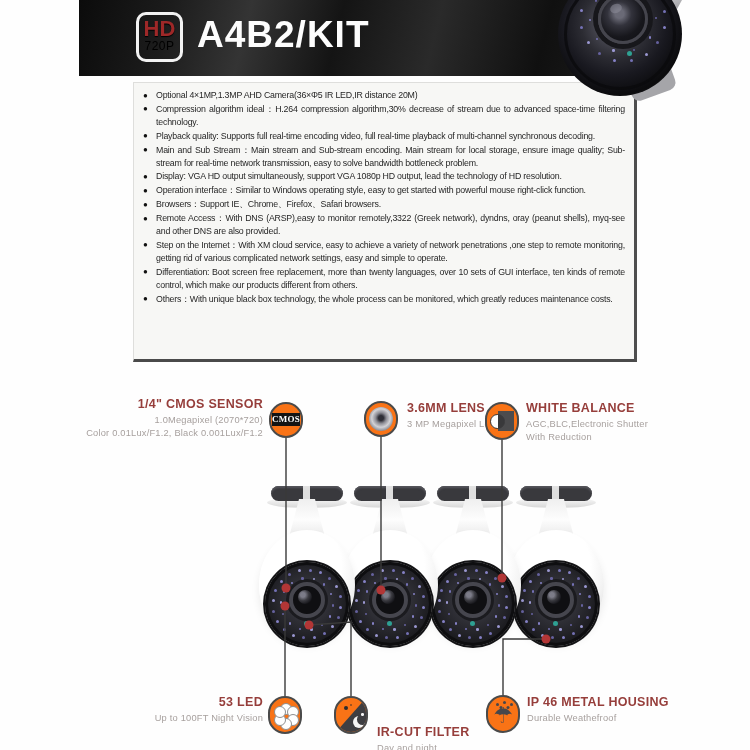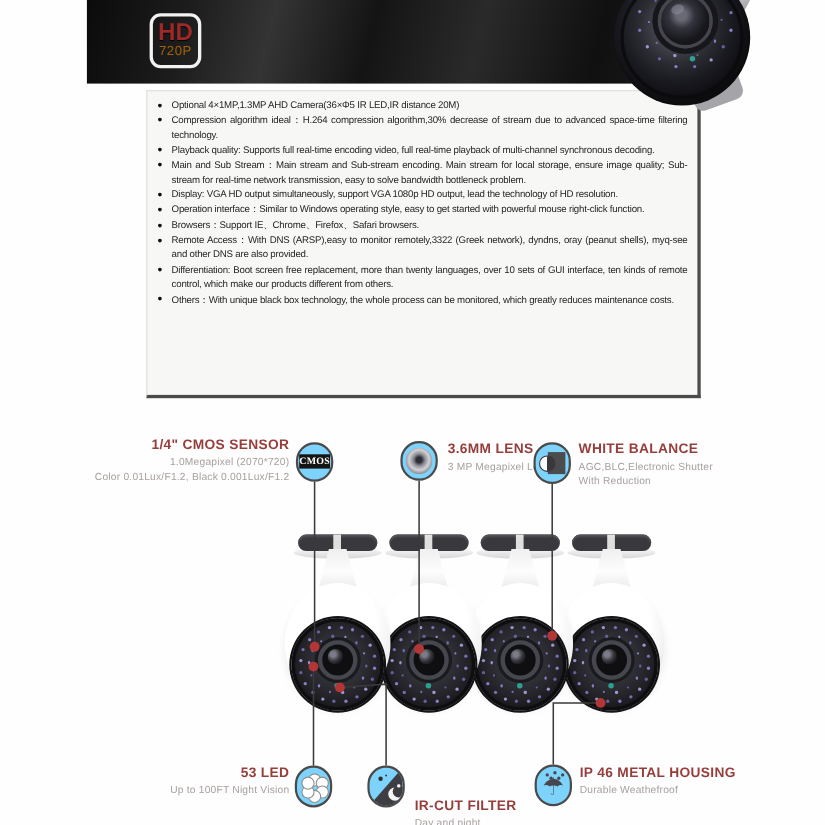--- a/index.html
+++ b/index.html
@@ -5,21 +5,21 @@
   html,body{margin:0;padding:0;background:#ffffff;}
   .page{position:relative;width:750px;height:750px;background:#fefefe;overflow:hidden;
         font-family:"Liberation Sans", sans-serif;}
 
   
   .band{position:absolute;left:79px;top:0;width:560px;height:76px;z-index:1;
         background:linear-gradient(104deg,#0b0b0b 0%,#1c1c1c 16%,#343434 30%,#141414 46%,#2a2a2a 63%,#101010 82%,#1e1e1e 100%);}
   .hd-badge{position:absolute;left:136px;top:12px;width:47px;height:50px;box-sizing:border-box;
         border:3px solid #f2f2f2;border-radius:10px;text-align:center;z-index:3;}
   .hd-badge .hd{font-size:22px;font-weight:bold;color:#9e2828;line-height:23px;margin-top:2px;text-shadow:0 1px 1px #000;}
-  .hd-badge .p720{font-size:12px;color:#a16207;line-height:13px;letter-spacing:.5px;}
+  .hd-badge .p720{font-size:12px;color:#000000;line-height:13px;letter-spacing:.5px;}
   .kit-title{position:absolute;left:197px;top:14px;font-size:37px;font-weight:bold;color:#fdfdfd;
         letter-spacing:1px;z-index:3;}
 
   
   .photo-wedge{position:absolute;left:634px;top:0;width:48px;height:26px;z-index:4;
         background:linear-gradient(155deg,#d6d6d9 10%,#85858a 90%);
         clip-path:polygon(12% 0,100% 0,70% 100%,0 55%);}
   .photo-sliver{position:absolute;left:628px;top:66px;width:46px;height:30px;background:#a5a5a9;
         transform:rotate(-20deg);border-radius:8px;z-index:4;}
   .photo-disc{position:absolute;left:558px;top:-28px;width:124px;height:124px;border-radius:50%;z-index:6;
@@ -49,21 +49,21 @@
   .co-right{text-align:right;}
   .co-cmos{right:487px;top:398px;width:250px;}
   .co-lens{left:407px;top:402px;width:150px;}
   .co-wb{left:526px;top:402px;width:170px;}
   .co-led{right:487px;top:696px;width:200px;}
   .co-ircut{left:377px;top:698px;width:140px;margin-top:28px;}
   .co-ip66{left:527px;top:696px;width:190px;}
 
   
   .ico{position:absolute;width:34px;height:36px;box-sizing:border-box;border:2px solid #4a4a4a;
-       border-radius:17px;background:#7dd3fc;z-index:25;}
+       border-radius:17px;background:#f97316;z-index:25;}
   .ico-cmos{left:269px;top:402px;}
   .cmos-band{position:absolute;left:1px;top:9px;width:28px;height:13px;background:#141414;color:#fff;
        font-family:"Liberation Serif", serif;font-weight:bold;font-size:9px;line-height:13px;text-align:center;
        letter-spacing:.2px;}
   .ico-lens{left:364px;top:401px;}
   .lens-inner{position:absolute;left:3px;top:4px;width:24px;height:24px;border-radius:50%;
        background:radial-gradient(circle at 50% 46%,#2e2e36 0 14%,#8a8a92 30%,#d2d2d6 52%,#8f8f96 72%,#e6e6e9 100%);}
   .ico-wb{left:485px;top:402px;height:38px;}
   .wb-square{position:absolute;left:11px;top:7px;width:16px;height:20px;background:#4c4c4e;}
   .wb-circle{position:absolute;left:3px;top:10px;width:13px;height:13px;border-radius:50%;
@@ -112,20 +112,21 @@
 </head>
 <body>
 
 <div class="page">
 
   <div class="band"></div>
   <div class="hd-badge">
     <div class="hd">HD</div>
     <div class="p720">720P</div>
   </div>
+  <div class="kit-title">A4B2/KIT</div>
 
   <div class="photo-wedge"></div>
   <div class="photo-sliver"></div>
   <div class="photo-disc">
     <div class="photo-lens"></div>
     <div class="photo-teal"></div>
   <div class="led" style="left: 104.7px; top: 53.8px; width: 3px; height: 3px; background: rgb(141, 137, 210);"></div>
       <div class="led" style="left: 98.3px; top: 69px; width: 3px; height: 3px; background: rgb(107, 103, 168);"></div>
       <div class="led" style="left: 86.7px; top: 80.5px; width: 3px; height: 3px; background: rgb(165, 162, 223);"></div>
       <div class="led" style="left: 71.5px; top: 86.7px; width: 3px; height: 3px; background: rgb(123, 119, 192);"></div>
@@ -148,20 +149,21 @@
   <div class="feature-box">
     <ul id="bullet-list">
         <li>Optional 4×1MP,1.3MP  AHD Camera(36×Φ5 IR LED,IR distance 20M)</li>
         <li>Compression algorithm ideal：H.264 compression algorithm,30% decrease of stream due to advanced space-time filtering technology.</li>
         <li>Playback quality: Supports full real-time encoding video, full real-time playback of multi-channel synchronous decoding.</li>
         <li>Main and Sub Stream：Main stream and Sub-stream encoding. Main stream for local storage, ensure image quality; Sub-stream for real-time network transmission, easy to solve bandwidth bottleneck problem.</li>
         <li>Display: VGA HD output simultaneously, support VGA 1080p HD output, lead the technology of HD resolution.</li>
         <li>Operation interface：Similar to Windows operating style, easy to get started with powerful mouse right-click function.</li>
         <li>Browsers：Support IE、Chrome、Firefox、Safari browsers.</li>
         <li>Remote Access：With DNS (ARSP),easy to monitor remotely,3322 (Greek network), dyndns, oray (peanut shells), myq-see and other DNS are also provided.</li>
+        <li>Step on the Internet：With XM cloud service, easy to achieve a variety of network penetrations ,one step to remote monitoring, getting rid of various complicated network settings, easy and simple to operate.</li>
         <li>Differentiation: Boot screen free replacement, more than twenty languages, over 10 sets of GUI interface, ten kinds of remote control, which make our products different from others.</li>
         <li>Others：With unique black box technology, the whole process can be monitored, which greatly reduces maintenance costs.</li>
       </ul>
   </div>
 
   <div class="co co-right co-cmos">
     <div class="t">1/4" CMOS SENSOR</div>
     <div class="s">1.0Megapixel (2070*720)</div>
     <div class="s">Color 0.01Lux/F1.2, Black 0.001Lux/F1.2</div>
   </div>

